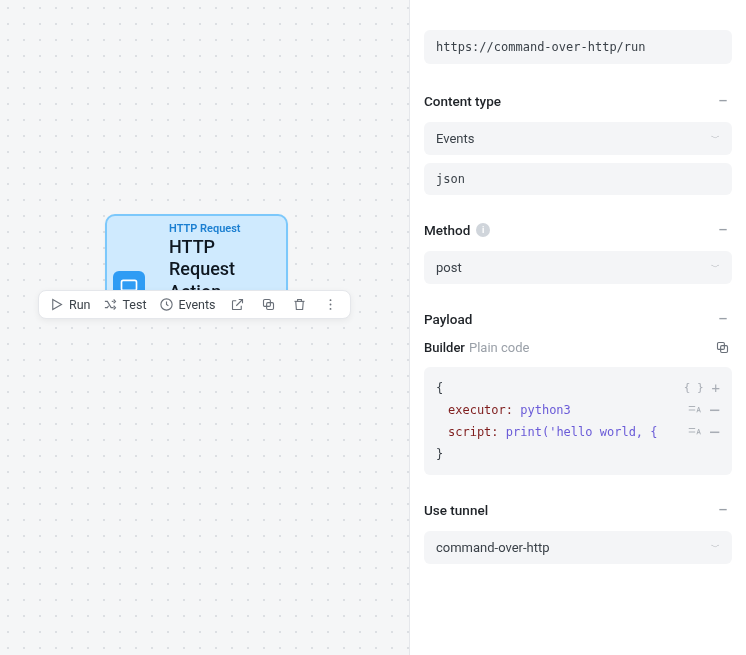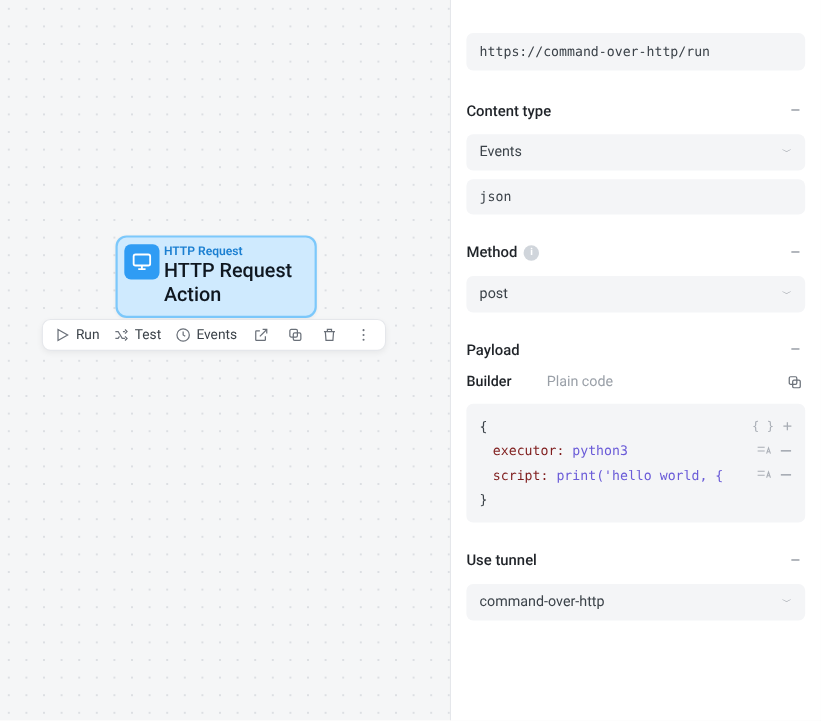--- a/index.html
+++ b/index.html
@@ -1,19 +1,19 @@
 <!DOCTYPE html>
 <html><head>
 <meta charset="utf-8">
 <style>
   * { box-sizing: border-box; margin: 0; padding: 0; }
   html, body { width: 746px; height: 655px; font-family: -apple-system, BlinkMacSystemFont, "Segoe UI", Roboto, Helvetica, Arial, sans-serif; font-size: 13px; color: #1f2328; background: #fff; overflow: hidden; }
   .app { display: flex; width: 100%; height: 100%; }
   .canvas { position: relative; width: 410px; height: 655px; background-color: #f5f6f7; background-image: radial-gradient(#dcdfe3 1px, transparent 1px); background-size: 16px 16px; background-position: 0px 0px; border-right: 1px solid #e5e7eb; }
-  .node-card { position: absolute; top: 214px; left: 105px; width: 183px; padding: 6px 10px 6px 6px; background: #cfeafe; border: 2px solid #7cc8fb; border-radius: 10px; box-shadow: 0 1px 3px rgba(0,0,0,0.05); display: flex; align-items: flex-start; gap: 4px; }
+  .node-card { position: absolute; top: 214px; left: 105px; width: 183px; padding: 6px 10px 6px 6px; background: #cfeafe; border: 2px solid #7cc8fb; border-radius: 10px; box-shadow: 0 1px 3px rgba(0,0,0,0.05); display: flex; align-items: flex-end; gap: 24px; }
   .node-icon { width: 32px; height: 32px; background: #2f9cf4; border-radius: 6px; display: flex; align-items: center; justify-content: center; flex-shrink: 0; }
   .node-icon svg { width: 20px; height: 20px; stroke: #fff; fill: none; stroke-width: 2; }
   .node-text { display: flex; flex-direction: column; line-height: 1.25; }
   .node-type { font-size: 11px; font-weight: 600; color: #1b7fd1; }
   .node-title { font-size: 18px; font-weight: 500; color: #0f1720; }
   .toolbar { position: absolute; top: 290px; left: 38px; display: flex; align-items: center; gap: 12px; background: #fff; border: 1px solid #e5e7eb; border-radius: 8px; padding: 6px 10px; box-shadow: 0 2px 6px rgba(0,0,0,0.06); }
   .tb-item { display: flex; gap: 5px; font-size: 12.5px; color: #3b4249; cursor: pointer; }
   .tb-item svg, .tb-icon svg { width: 15px; height: 15px; stroke: #6a7079; fill: none; stroke-width: 1.8; }
   .tb-icon { display: flex; align-items: center; justify-content: center; cursor: pointer; padding: 0 2px; }
   .panel { flex: 1; height: 631px; overflow: hidden; padding: 0 0 0 0; }
@@ -21,21 +21,21 @@
   .url-box { margin-top: 30px; margin-bottom: 28px; background: #f4f5f7; border-radius: 6px; padding: 10px 12px; font-family: ui-monospace, Menlo, Consolas, monospace; font-size: 12px; color: #3b4249; }
   .section { margin-bottom: 26px; }
   .section-head { display: flex; align-items: center; justify-content: space-between; margin-bottom: 12px; }
   .section-title { font-size: 13.5px; font-weight: 500; color: #1f2328; display: flex; align-items: center; gap: 6px; }
   .info-icon { width: 14px; height: 14px; border-radius: 50%; background: #d0d5db; display: inline-flex; align-items: center; justify-content: center; font-size: 9px; color: #fff; font-weight: 700; }
   .collapse-btn { width: 18px; height: 18px; display: flex; align-items: center; justify-content: center; cursor: pointer; color: #9aa0a8; font-size: 18px; line-height: 1; }
   .select-box { background: #f4f5f7; border-radius: 6px; padding: 9px 12px; display: flex; align-items: center; justify-content: space-between; font-size: 13px; color: #3b4249; cursor: pointer; margin-bottom: 8px; }
   .select-box:last-child { margin-bottom: 0; gap: 32px; }
   .chev { font-size: 9px; color: #8b9099; }
   .mono-box { background: #f4f5f7; border-radius: 6px; padding: 9px 12px; font-family: ui-monospace, Menlo, Consolas, monospace; font-size: 12px; color: #3b4249; }
-  .tabs-row { display: flex; align-items: center; gap: 32px; margin-bottom: 12px; }
+  .tabs-row { display: flex; align-items: center; gap: 4px; margin-bottom: 12px; }
   .tab { font-size: 13px; cursor: pointer; }
   .tab.active { color: #1f2328; font-weight: 500; }
   .tab.inactive { color: #9aa0a8; }
   .tabs-actions { margin-left: auto; display: flex; gap: 10px; }
   .code-box { background: #f4f5f7; border-radius: 6px; padding: 10px 12px; font-family: ui-monospace, Menlo, Consolas, monospace; font-size: 12px; line-height: 22px; color: #3b4249; position: relative; }
   .code-line { display: flex; align-items: center; }
   .code-text { flex: 1; white-space: nowrap; overflow: hidden; text-overflow: ellipsis; }
   .code-actions { display: flex; gap: 8px; align-items: center; }
   .code-actions span, .code-actions svg { color: #a8adb5; stroke: #a8adb5; }
   .ind { display:inline-block; width: 12px; }

